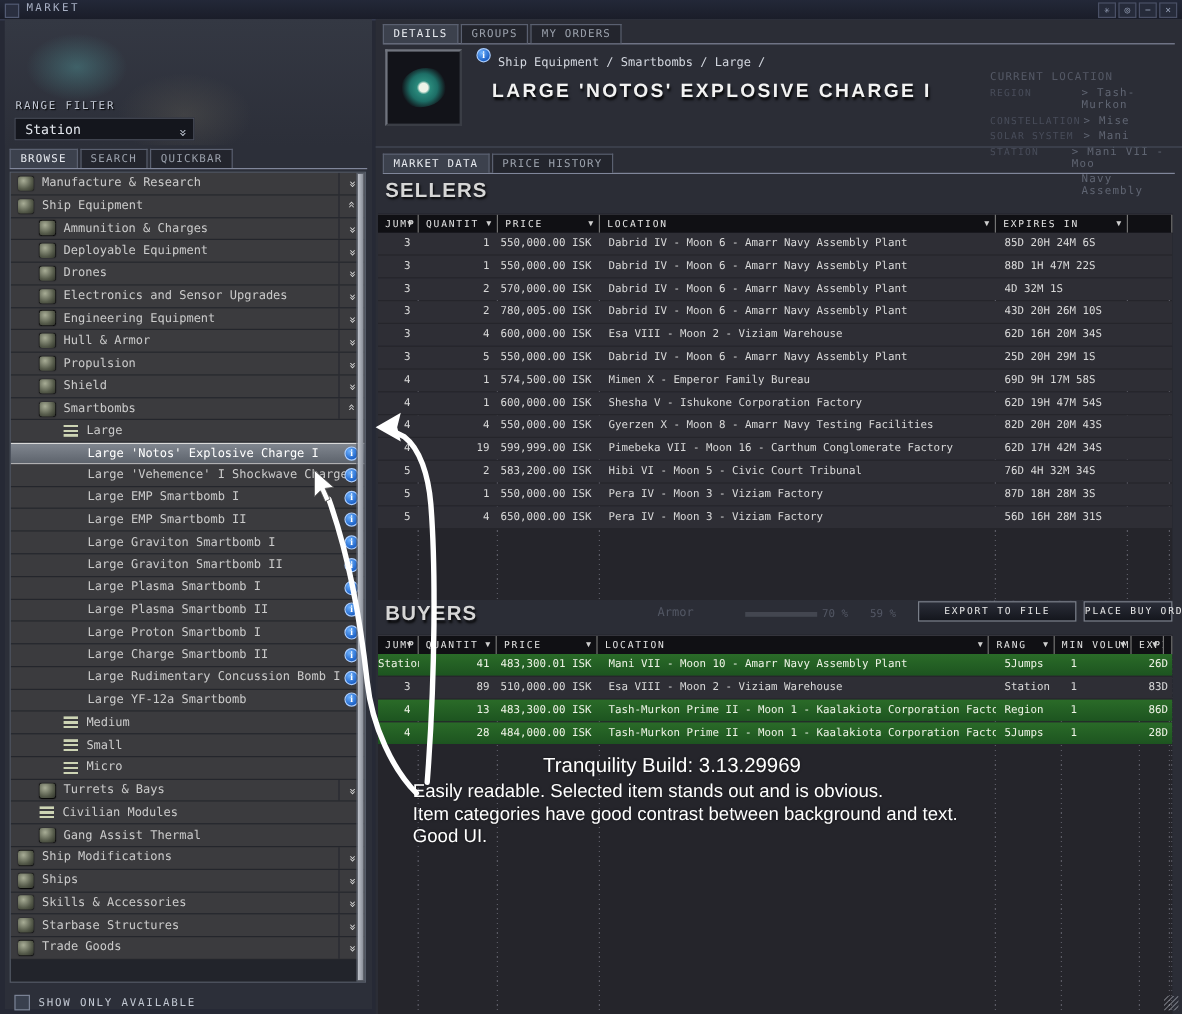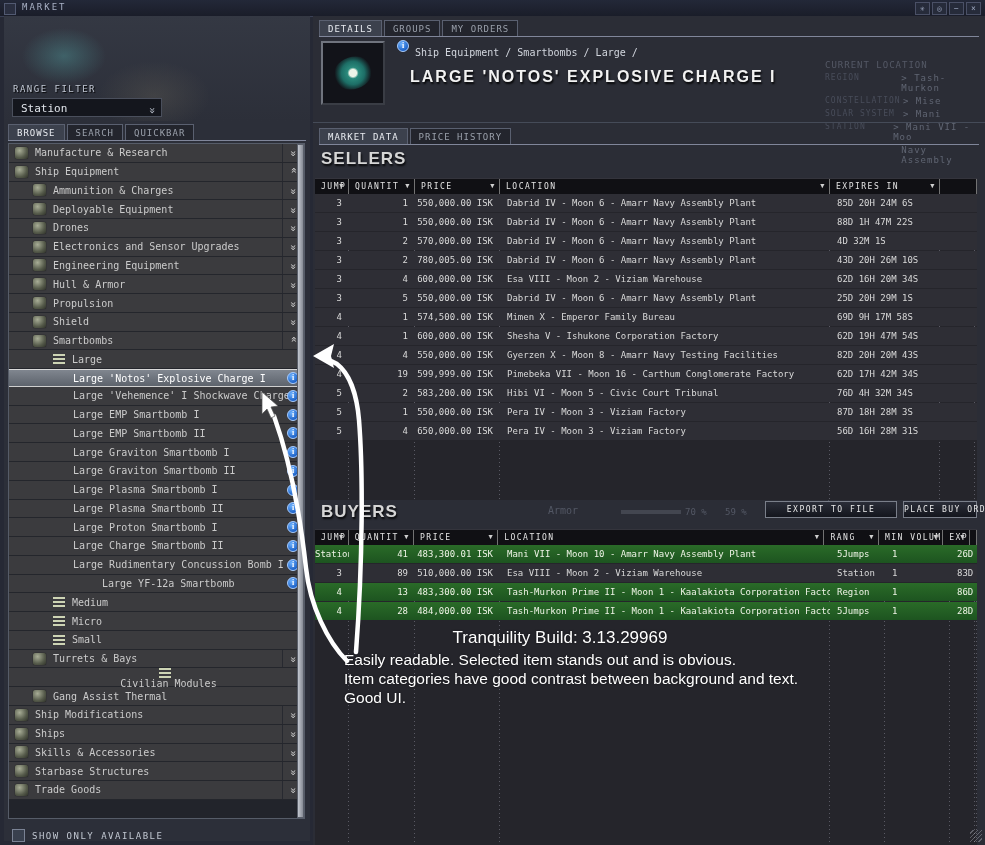--- a/index.html
+++ b/index.html
@@ -291,44 +291,44 @@
           <span class="info-ic">i</span>
         </div>
         <div class="trow" style="padding-left: 64px;">
           <span>Large Charge Smartbomb II</span>
           <span class="info-ic">i</span>
         </div>
         <div class="trow" style="padding-left: 64px;">
           <span>Large Rudimentary Concussion Bomb I</span>
           <span class="info-ic">i</span>
         </div>
-        <div class="trow" style="padding-left: 93px;">
+        <div class="trow" style="padding-left: 64px;">
           <span>Large YF-12a Smartbomb</span>
           <span class="info-ic">i</span>
         </div>
         <div class="trow" style="padding-left: 44px;">
           <span class="list-icon"></span>
           <span>Medium</span>
         </div>
         <div class="trow" style="padding-left: 44px;">
           <span class="list-icon"></span>
-          <span>Micro</span>
+          <span>Small</span>
         </div>
         <div class="trow" style="padding-left: 44px;">
           <span class="list-icon"></span>
-          <span>Small</span>
+          <span>Micro</span>
         </div>
         <div class="trow" style="padding-left: 24px;">
           <span class="cat-icon"></span>
           <span>Turrets &amp; Bays</span>
           <span class="chevcell">
             <span class="chev2">»</span>
           </span>
         </div>
-        <div class="trow" style="padding-left: 24px; flex-direction: column;">
+        <div class="trow" style="padding-left: 24px;">
           <span class="list-icon"></span>
           <span>Civilian Modules</span>
         </div>
         <div class="trow" style="padding-left: 24px;">
           <span class="cat-icon"></span>
           <span>Gang Assist Thermal</span>
         </div>
         <div class="trow" style="padding-left: 6px;">
           <span class="cat-icon"></span>
           <span>Ship Modifications</span>

